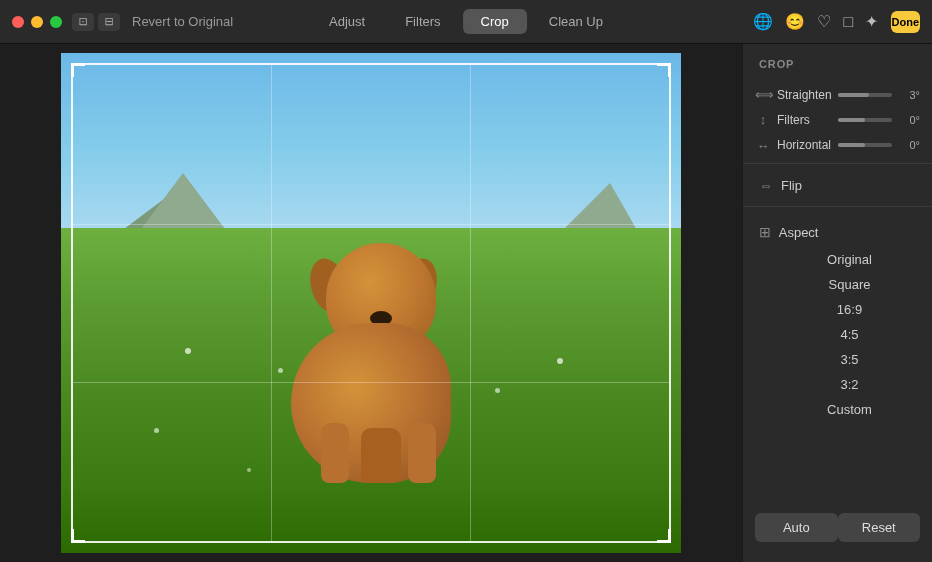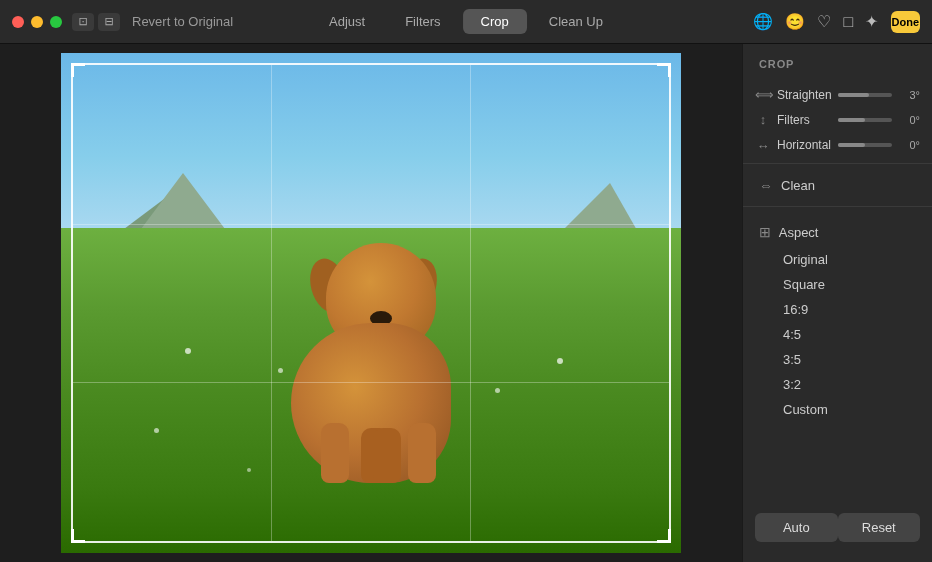--- a/index.html
+++ b/index.html
@@ -444,20 +444,21 @@
     }
 
     .aspect-item {
       padding: 5px 16px 5px 40px;
       color: #ccc;
       font-size: 13px;
       cursor: pointer;
       display: flex;
       align-items: center;
       gap: 8px;
+      justify-content: center;
     }
     .aspect-item.selected::before {
       content: '✓';
       color: #fff;
       margin-left: -18px;
       margin-right: 4px;
       font-size: 12px;
     }
 
     .panel-bottom {
@@ -611,21 +612,21 @@
       <div class="slider-track">
         <div class="slider-fill" style="width:50%;"></div>
       </div>
       <span class="slider-value">0°</span>
     </div>
 
     <div class="divider"></div>
 
     <div class="panel-section-btn">
       <span class="panel-section-icon">⇔</span>
-      <span>Clean</span>
+      <span>Flip</span>
     </div>
 
     <div class="divider"></div>
 
     <div class="aspect-section">
       <div class="aspect-header">
         <span class="panel-section-icon">⊞</span>
         <span>Aspect</span>
       </div>
 

